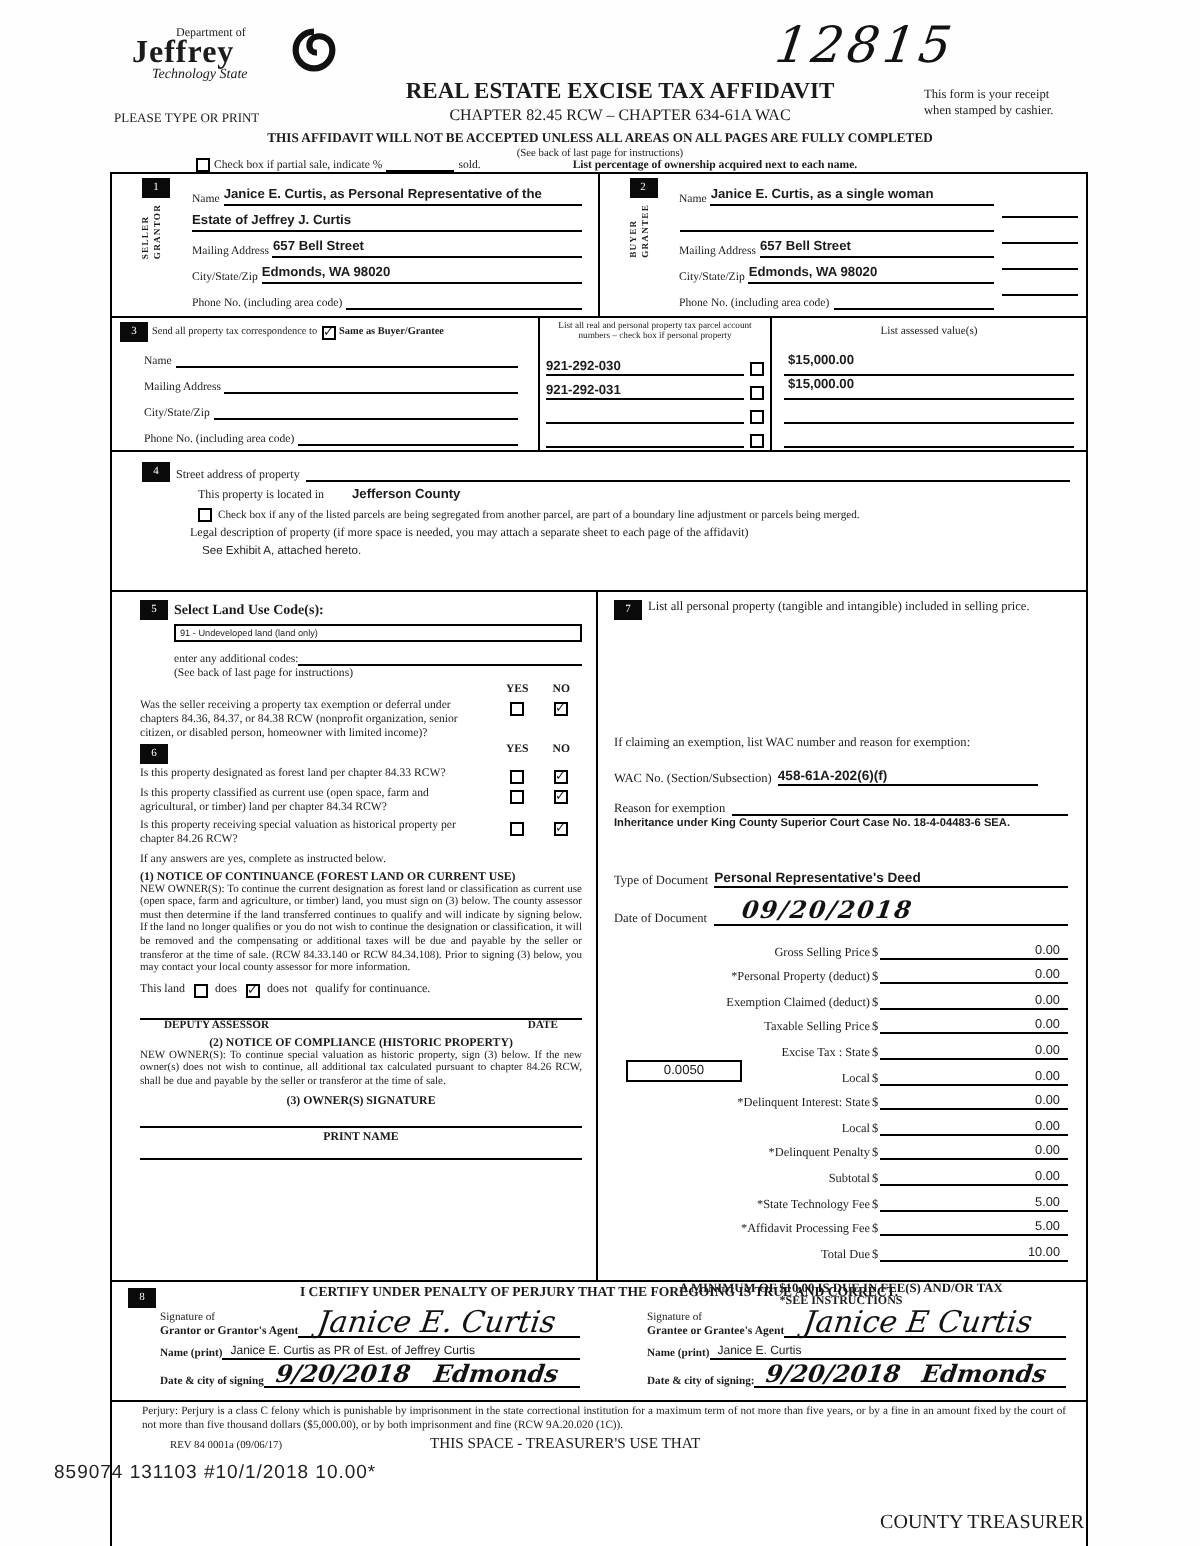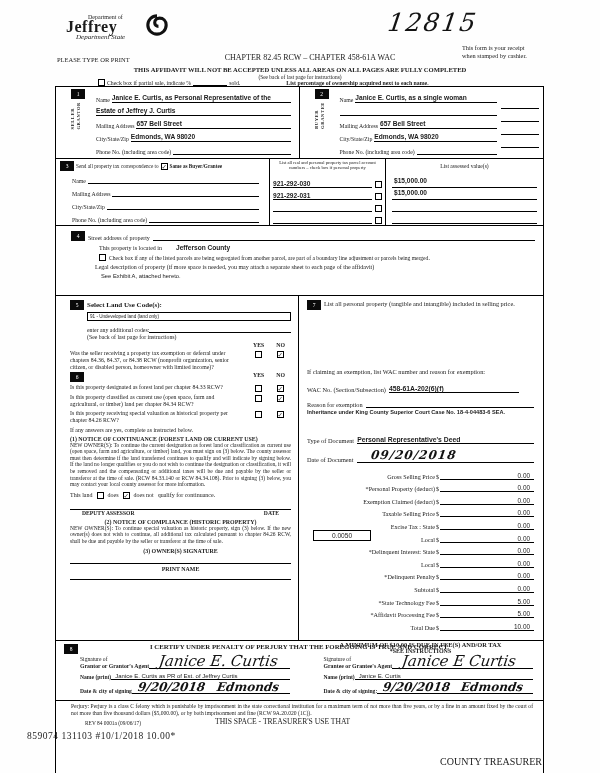--- a/index.html
+++ b/index.html
@@ -4,21 +4,21 @@
 <style>
   * { box-sizing: border-box; margin: 0; padding: 0; }
   html,body { background:#e9e9e9; }
   .page {
     position: relative; width: 600px; height: 773px; margin: 0 auto;
     background: #fefefe; color:#1b1b1b;
     font-family: "Liberation Serif", serif; overflow: hidden;
   }
   .sans { font-family: "Liberation Sans", sans-serif; }
   .hand { font-family: "DejaVu Serif", serif; font-style: italic; transform: skewX(-8deg); display:inline-block; color:#121212; }
-  .mono { font-family: Liberation Serif, serif; }
+  .mono { font-family: Liberation Sans, sans-serif; }
 
   
   .logo { position:absolute; left:66px; top:14px; width:110px; }
   .logo-dept { font-size:6px; margin-left:22px; }
   .logo-swirl { position:absolute; left:78px; top:0px; }
   .logo-name { font-size:16px; font-weight:bold; letter-spacing:0.5px; line-height:13px; }
   .logo-state { font-size:7px; font-style:italic; margin-left:10px; }
   .receipt-number { position:absolute; left:388px; top:8px; font-size:25px; letter-spacing:2px; }
   .title { position:absolute; left:150px; top:40px; width:320px; text-align:center; font-weight:bold; font-size:11.5px; }
   .chapter { position:absolute; left:150px; top:53px; width:320px; text-align:center; font-size:8px; }
@@ -144,29 +144,30 @@
   .stamp { position:absolute; left:27px; top:731px; font-size:9.5px; letter-spacing:0.5px; color:#222; }
 </style>
 </head>
 <body>
 
 <div class="page">
 
   <div class="logo">
     <div class="logo-dept">Department of</div>
     <div class="logo-name">Jeffrey</div>
-    <div class="logo-state">Department State</div>
+    <div class="logo-state">Technology State</div>
     <span class="logo-swirl">
       <svg width="26" height="22" viewBox="0 0 24 24">
           <path d="M12 2a10 10 0 1 0 10 10c0-4.5-3.2-7.5-7.2-7.5-3.2 0-5.3 2.2-5.3 5 0 2.3 1.9 4 4.1 4" fill="none" stroke="#111" stroke-width="3.4"></path>
         </svg>
     </span>
   </div>
   <div class="receipt-number hand">12815</div>
-  <div class="chapter">CHAPTER 82.45 RCW – CHAPTER 458-61A WAC</div>
+  <div class="title">REAL ESTATE EXCISE TAX AFFIDAVIT</div>
+  <div class="chapter">CHAPTER 82.45 RCW – CHAPTER 634-61A WAC</div>
   <div class="receipt-note">
     <div>This form is your receipt</div>
     <div>when stamped by cashier.</div>
   </div>
   <div class="please-type">PLEASE TYPE OR PRINT</div>
   <div class="warning">THIS AFFIDAVIT WILL NOT BE ACCEPTED UNLESS ALL AREAS ON ALL PAGES ARE FULLY COMPLETED</div>
   <div class="see-back-hdr">(See back of last page for instructions)</div>
   <div class="partial-row">
     <div class="partial-left">
       <span class="cb"></span>

